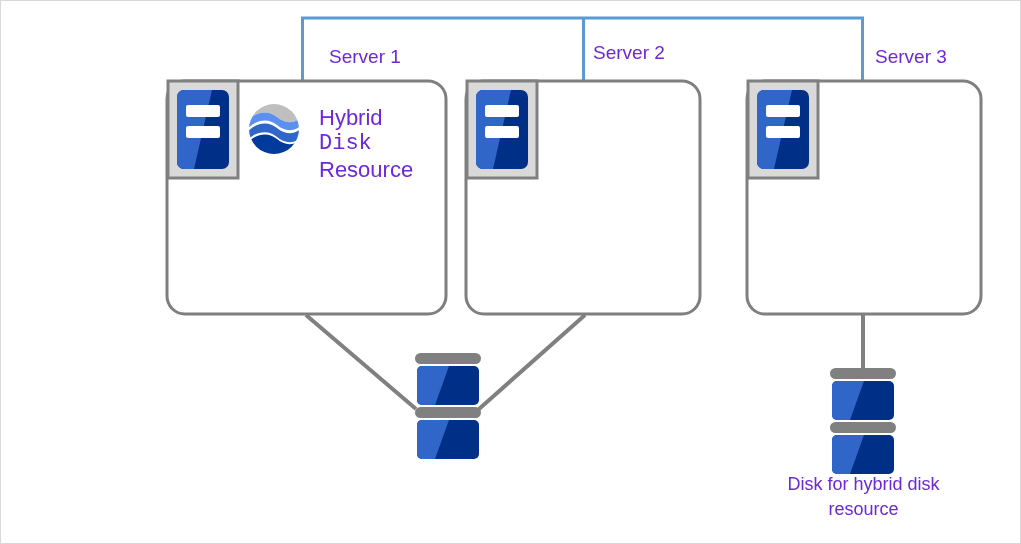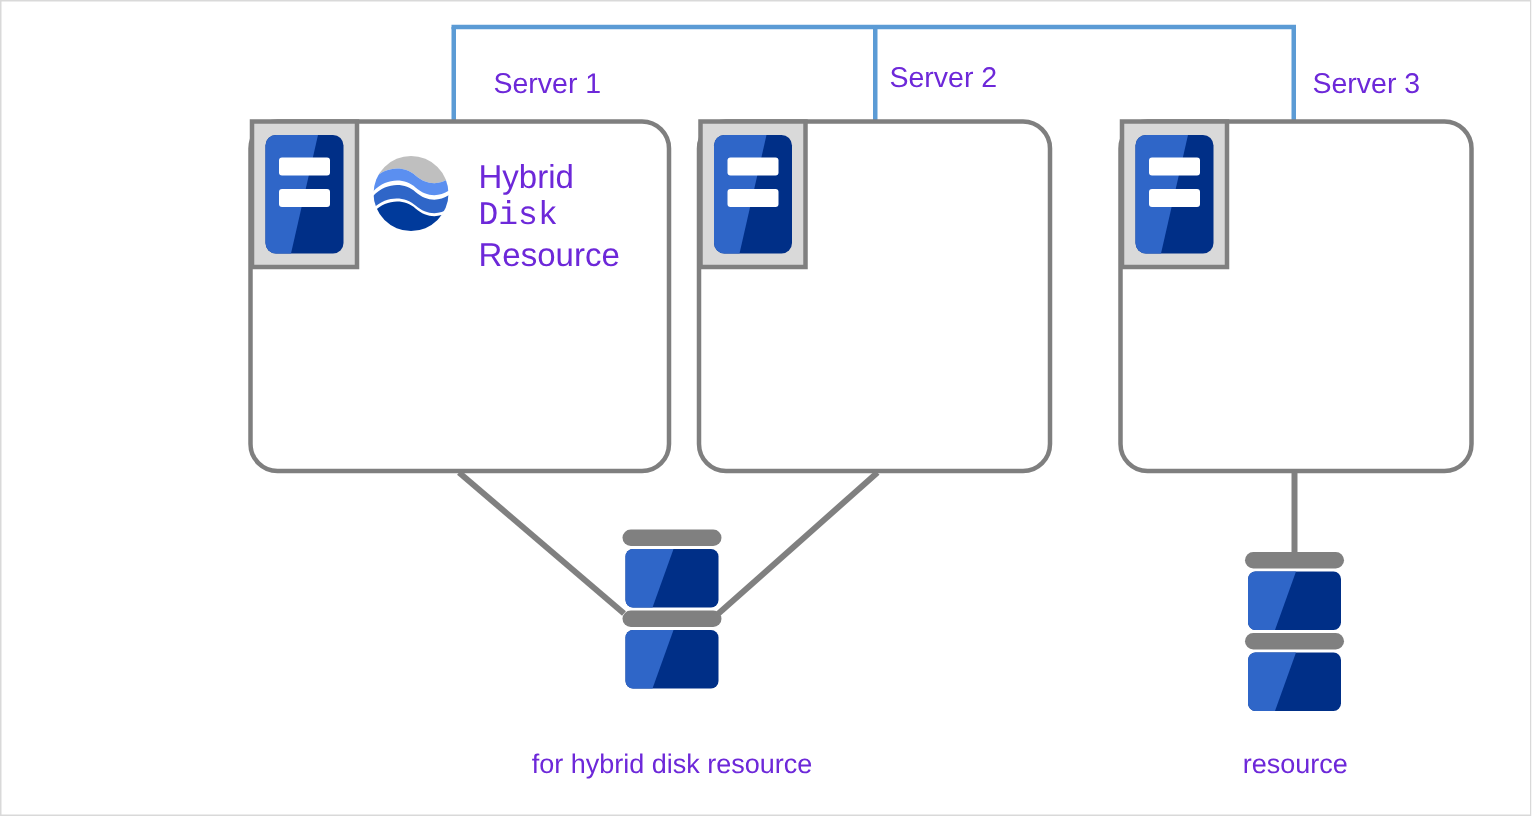--- a/index.html
+++ b/index.html
@@ -127,17 +127,17 @@
   </svg>
 
   <div class="lbl server-label" style="left:328px; top:45px;">Server 1</div>
   <div class="lbl server-label" style="left:592px; top:41px;">Server 2</div>
   <div class="lbl server-label" style="left:874px; top:45px;text-align:right;">Server 3</div>
 
   <div class="lbl resource-label" style="left:318px; top:104px;">Hybrid</div>
   <div class="lbl resource-label" style="left:318px; top:130px;font-family:Liberation Mono, monospace;">Disk</div>
   <div class="lbl resource-label" style="left:318px; top:156px;">Resource</div>
 
-  <div class="lbl caption" style="left:306px; top:496px; width:282px;">for hybrid disk resource</div>
 
+  <div class="lbl caption" style="left:740px; top:471px; width:245px;">Disk for hybrid disk</div>
   <div class="lbl caption" style="left:740px; top:496px; width:245px;">resource</div>
 
 </div>
 
 </body></html>

